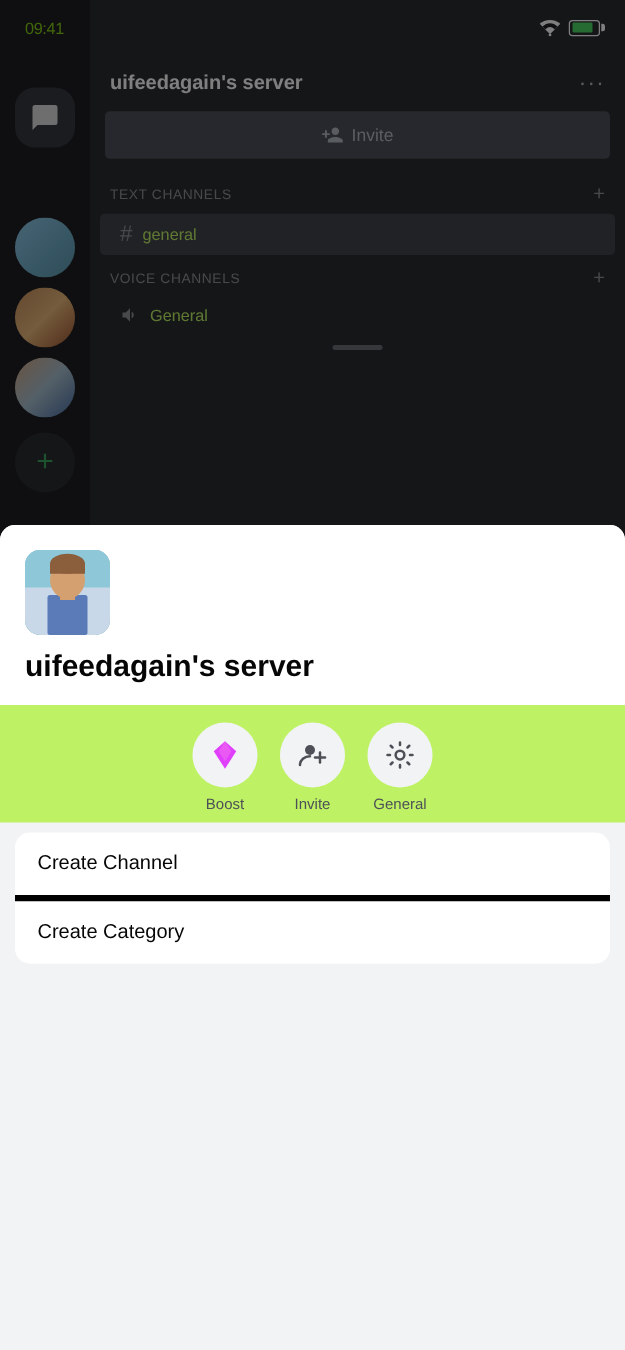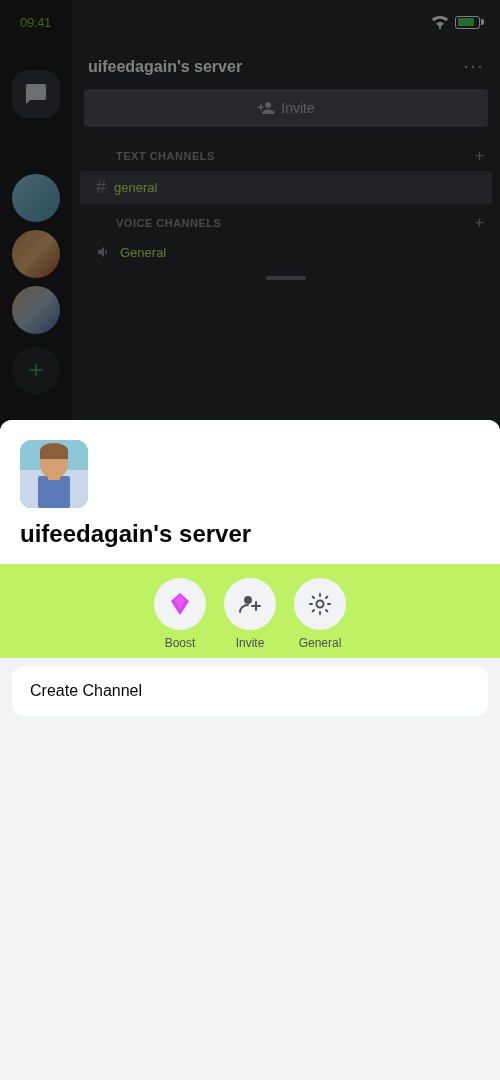--- a/index.html
+++ b/index.html
@@ -158,24 +158,23 @@
     }
     .section-header {
       display: flex;
       align-items: center;
       justify-content: space-between;
       padding: 8px 16px 4px;
     }
     .section-title {
       color: #8e9297;
       font-size: 11px;
-      font-weight: 700;
+      font-weight: 400;
       letter-spacing: 0.5px;
       text-transform: uppercase;
-      margin-left: 28px;
     }
     .section-plus {
       color: #8e9297;
       font-size: 16px;
     }
     .channel-item {
       display: flex;
       align-items: center;
       gap: 8px;
       padding: 6px 16px;
@@ -489,15 +488,18 @@
         </svg>
       </div>
       <span class="action-label">General</span>
     </div>
   </div>
 
   <div class="menu-section">
     <div class="menu-item">
       <span class="menu-item-text">Create Channel</span>
     </div>
+    <div class="menu-item">
+      <span class="menu-item-text">Create Category</span>
+    </div>
   </div>
 
 </div>
 
 </body></html>

